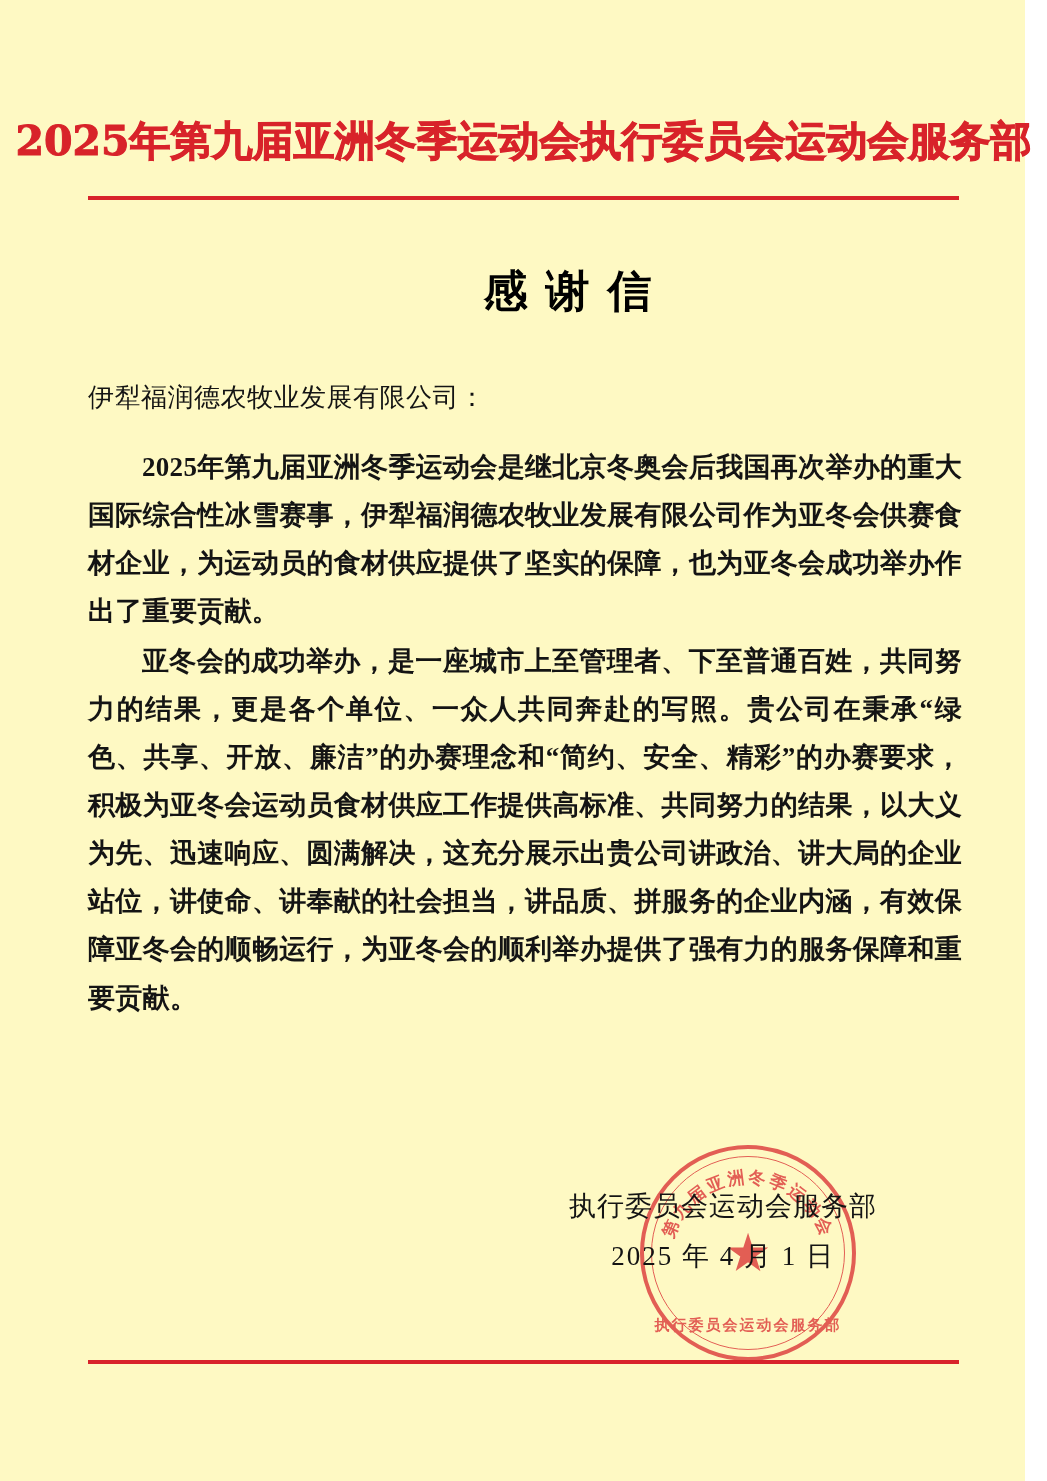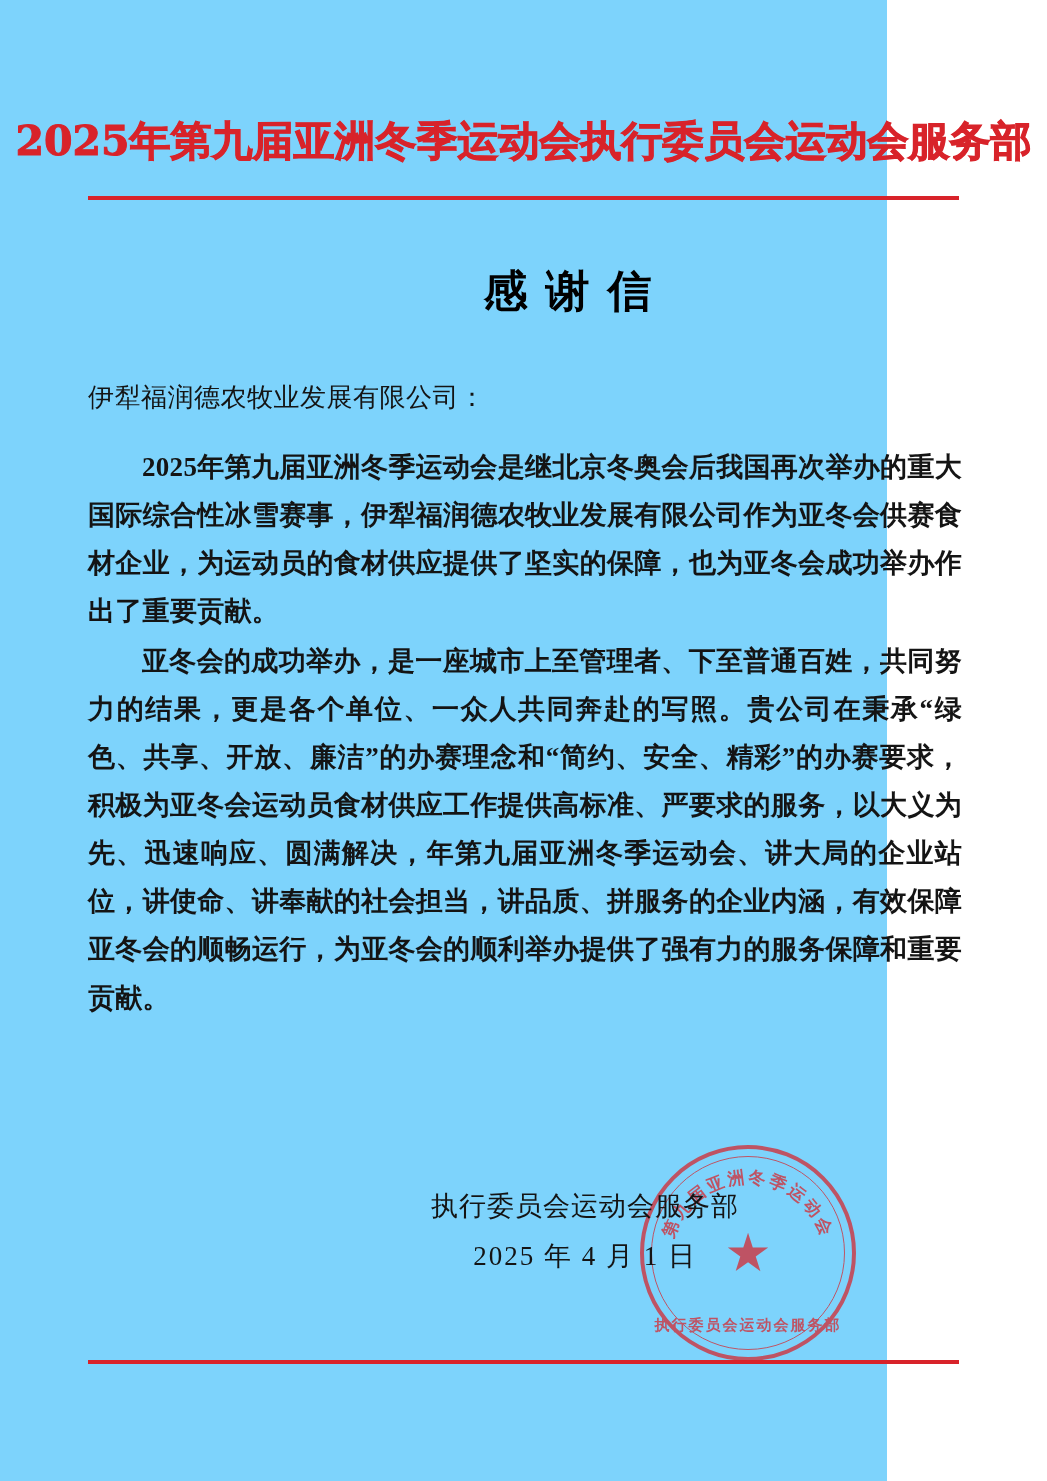--- a/index.html
+++ b/index.html
@@ -13,23 +13,23 @@
     font-family: "Liberation Serif", "DejaVu Serif", serif;
     color: #111111;
     position: relative;
     overflow: hidden;
   }
 
   .page {
     position: absolute;
     left: 0;
     top: 0;
-    width: 887px;
+    width: 1025px;
     height: 1481px;
-    background: #7dd3fc;
+    background: #fef9c3;
   }
 
   
   .letterhead {
     position: absolute;
     left: 0;
     top: 118px;
     width: 1047px;
     text-align: center;
   }
@@ -193,21 +193,21 @@
     <div class="letterhead-title">2025年第九届亚洲冬季运动会执行委员会运动会服务部</div>
   </div>
 
   <div class="header-rule"></div>
 
   <div class="doc-title">感谢信</div>
 
   <div class="body-block">
     <div class="salutation">伊犁福润德农牧业发展有限公司：</div>
     <p class="para">2025年第九届亚洲冬季运动会是继北京冬奥会后我国再次举办的重大国际综合性冰雪赛事，伊犁福润德农牧业发展有限公司作为亚冬会供赛食材企业，为运动员的食材供应提供了坚实的保障，也为亚冬会成功举办作出了重要贡献。</p>
-    <p class="para">亚冬会的成功举办，是一座城市上至管理者、下至普通百姓，共同努力的结果，更是各个单位、一众人共同奔赴的写照。贵公司在秉承“绿色、共享、开放、廉洁”的办赛理念和“简约、安全、精彩”的办赛要求，积极为亚冬会运动员食材供应工作提供高标准、严要求的服务，以大义为先、迅速响应、圆满解决，年第九届亚洲冬季运动会、讲大局的企业站位，讲使命、讲奉献的社会担当，讲品质、拼服务的企业内涵，有效保障亚冬会的顺畅运行，为亚冬会的顺利举办提供了强有力的服务保障和重要贡献。</p>
+    <p class="para">亚冬会的成功举办，是一座城市上至管理者、下至普通百姓，共同努力的结果，更是各个单位、一众人共同奔赴的写照。贵公司在秉承“绿色、共享、开放、廉洁”的办赛理念和“简约、安全、精彩”的办赛要求，积极为亚冬会运动员食材供应工作提供高标准、共同努力的结果，以大义为先、迅速响应、圆满解决，这充分展示出贵公司讲政治、讲大局的企业站位，讲使命、讲奉献的社会担当，讲品质、拼服务的企业内涵，有效保障亚冬会的顺畅运行，为亚冬会的顺利举办提供了强有力的服务保障和重要贡献。</p>
   </div>
 
   <div class="seal">
     <div class="seal-inner"></div>
     <svg class="seal-arc-text" viewBox="0 0 208 208">
       <defs>
         <path id="arcpath" d="M 26 112 A 78 78 0 0 1 182 112"></path>
       </defs>
       <text>
         <textPath href="#arcpath" startOffset="50%" text-anchor="middle">第九届亚洲冬季运动会</textPath>

